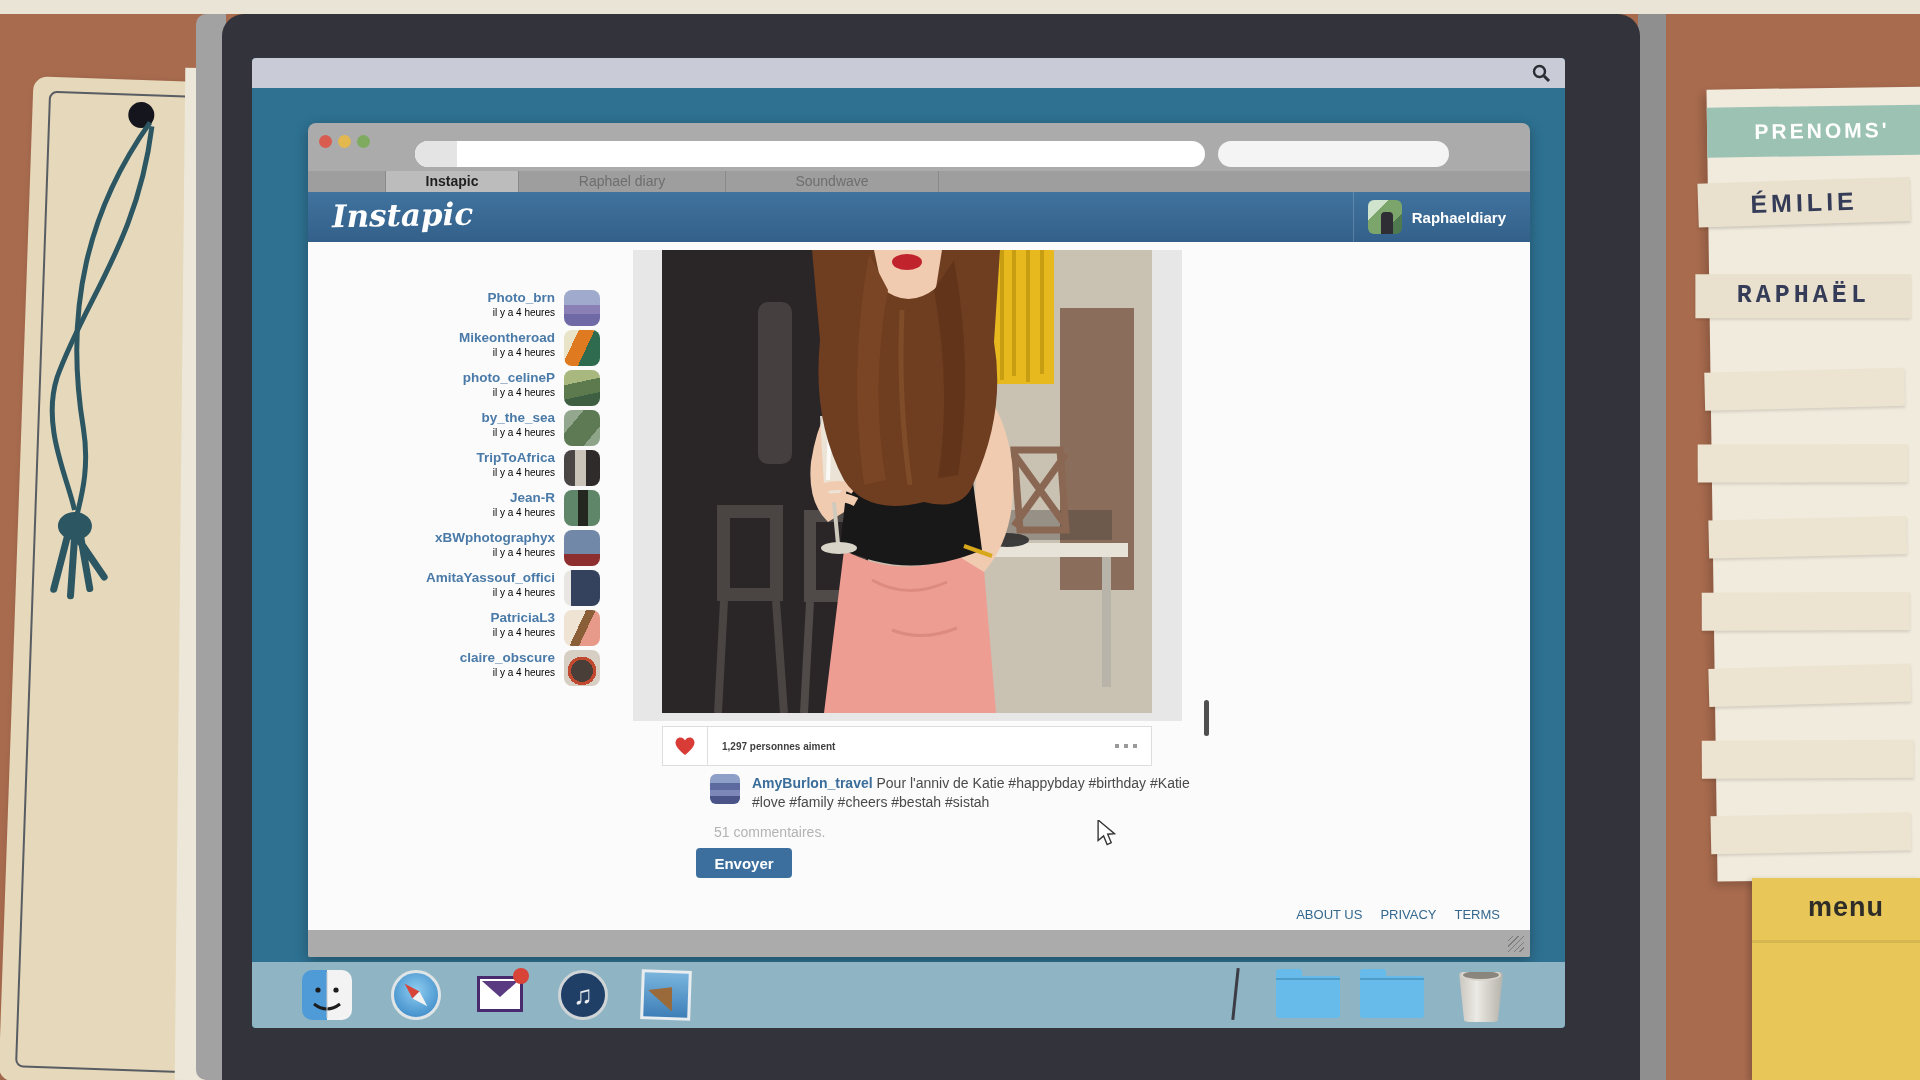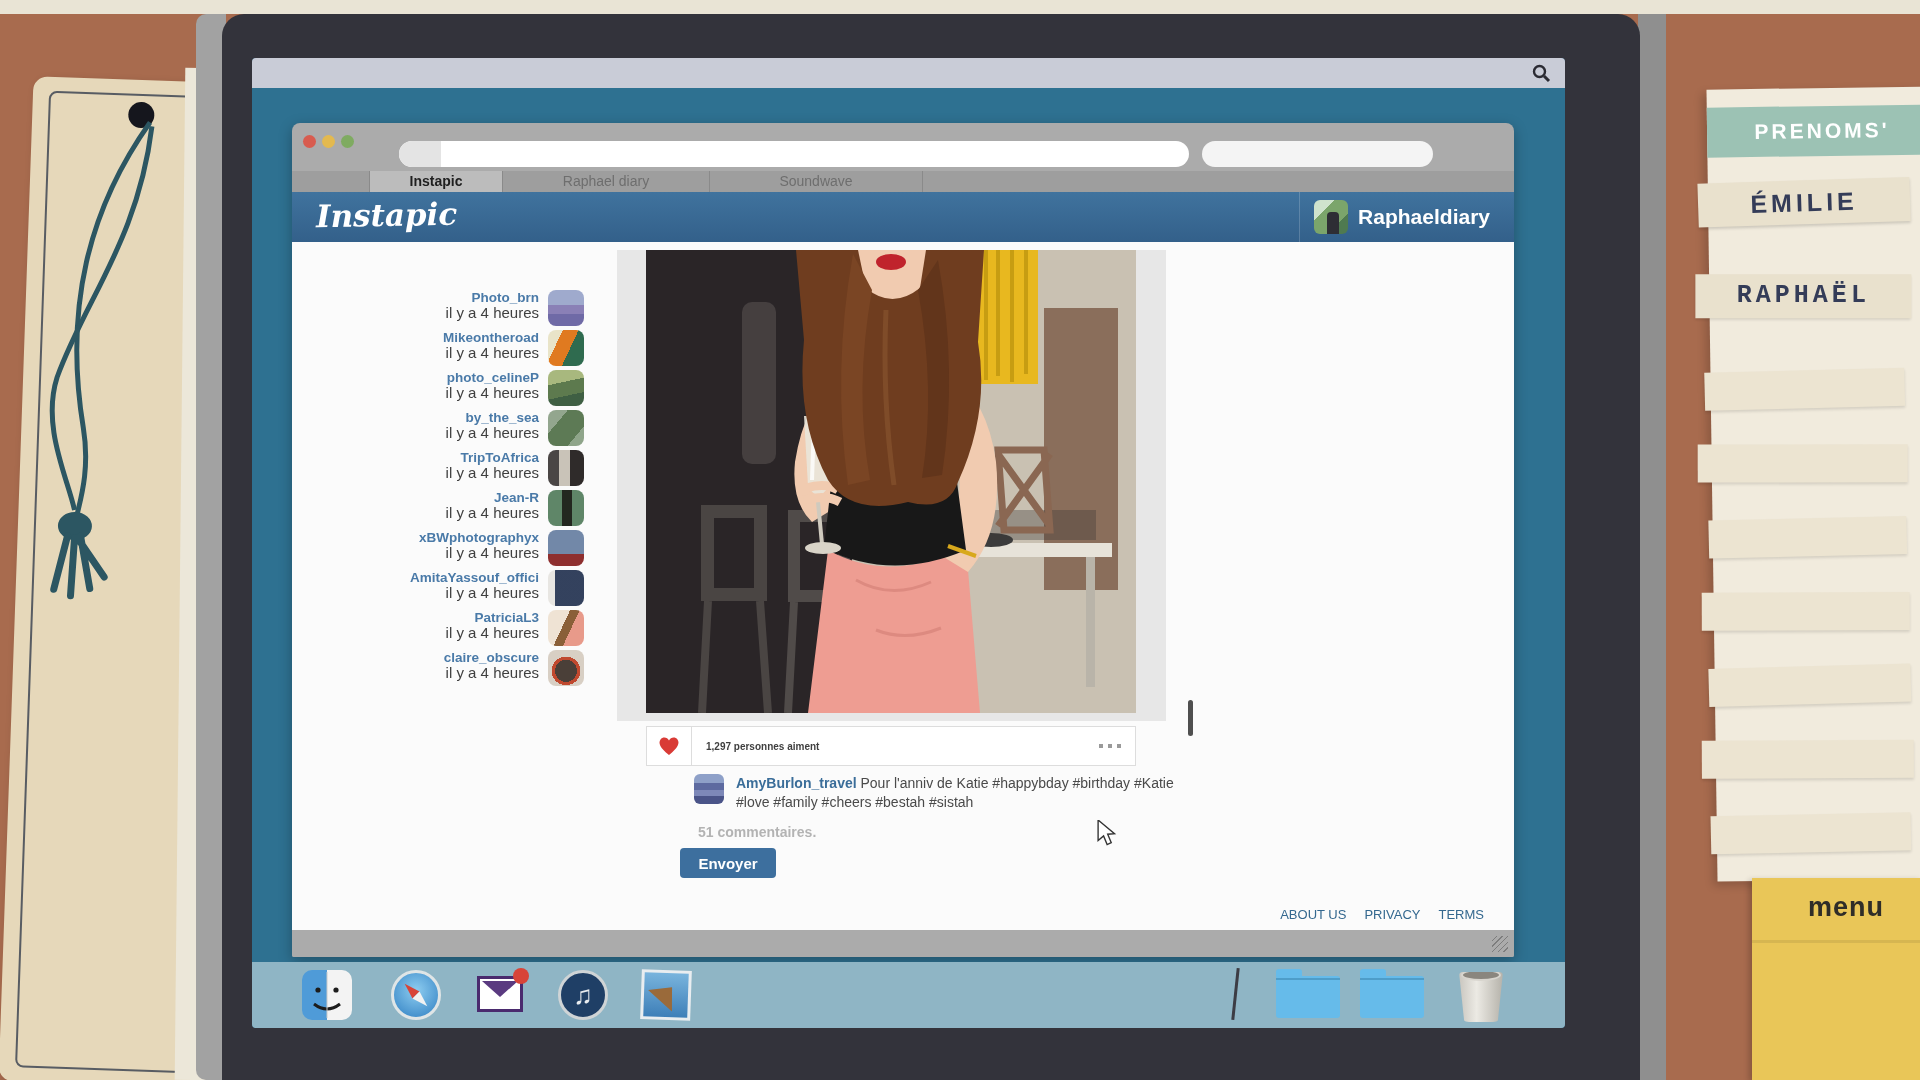--- a/index.html
+++ b/index.html
@@ -17,21 +17,21 @@
 
   
   .edge-l{left:196px;top:14px;width:30px;height:1066px;background:#a2a2a2;border-radius:10px 0 0 10px;}
   .edge-r{left:1638px;top:14px;width:28px;height:1066px;background:#8f8f8f;}
   .monitor{left:222px;top:14px;width:1418px;height:1066px;background:#33333b;border-radius:22px 22px 0 0;}
   .screen{position:absolute;left:30px;top:44px;width:1313px;height:970px;background:#2e7191;border-radius:4px;overflow:hidden;}
   .menubar{position:absolute;left:0;top:0;width:100%;height:30px;background:#c9ccd7;}
   .menubar svg{position:absolute;right:14px;top:5px;}
 
   
-  .browser{position:absolute;left:40px;top:65px;width:1222px;height:834px;background:#ababab;border-radius:8px 8px 2px 2px;
+  .browser{position:absolute;left:56px;top:65px;width:1222px;height:834px;background:#ababab;border-radius:8px 8px 2px 2px;
            box-shadow:0 4px 14px rgba(0,0,0,.28);}
   .dot{position:absolute;top:12px;width:13px;height:13px;border-radius:50%;}
   .d1{left:11px;background:#d85c4f;} .d2{left:30px;background:#e3b94f;} .d3{left:49px;background:#7fab61;}
   .addrbar{position:absolute;left:107px;top:18px;width:790px;height:26px;background:#fff;border-radius:13px;}
   .addrcap{position:absolute;left:0;top:0;width:42px;height:26px;background:#e4e4e4;border-radius:13px 0 0 13px;}
   .searchbar{position:absolute;left:910px;top:18px;width:231px;height:26px;background:#f4f4f4;border-radius:13px;}
   .tabstrip{position:absolute;left:0;top:48px;width:100%;height:21px;background:#9e9e9e;}
   .tab{position:absolute;top:0;height:21px;line-height:21px;text-align:center;font-size:14px;color:#6e6e6e;
        border-right:1px solid #8a8a8a;border-left:1px solid #8a8a8a;}
   .tab.active{background:#bcbcbc;color:#1f1f1f;font-weight:bold;}
@@ -40,28 +40,28 @@
   
   .page{position:absolute;left:0;top:69px;width:1222px;height:738px;background:#fbfbfb;overflow:hidden;}
   .ihead{position:absolute;left:0;top:0;width:100%;height:50px;background:linear-gradient(180deg,#40739e,#33608a);}
   .ilogo{position:absolute;left:24px;top:5px;color:#fff;font-size:31px;font-style:italic;font-weight:bold;
          font-family:"DejaVu Serif",serif;transform:rotate(-1deg);}
   .iaccount{position:absolute;right:10px;top:0;height:50px;display:flex;align-items:center;gap:10px;padding:0 14px;
             border-left:1px solid rgba(255,255,255,.18);}
   .iavatar{width:34px;height:34px;border-radius:6px;
            background:linear-gradient(135deg,#cfe3cd 0 30%,#7ba56b 30% 70%,#4f7a50 70%);position:relative;overflow:hidden;}
   .iavatar::after{content:"";position:absolute;left:13px;top:12px;width:12px;height:22px;background:#2e2e34;border-radius:4px 4px 0 0;}
-  .iaccname{color:#fff;font-size:21px;font-weight:bold;}
+  .iaccname{color:#fff;font-size:15px;font-weight:bold;}
 
   
   .userlist{position:absolute;left:0;top:98px;width:292px;}
   .urow{display:flex;justify-content:flex-end;gap:9px;height:40px;}
   .utxt{text-align:right;line-height:15px;}
   .uname{color:#4a7aa8;font-size:13.5px;font-weight:bold;}
-  .utime{color:#404040;font-size:15px;}
+  .utime{color:#000000;font-size:10px;}
   .thumb{width:36px;height:36px;border-radius:8px;flex:0 0 36px;}
   .t1{background:linear-gradient(180deg,#9faacd 0 42%,#8a80b6 42% 68%,#6f6aa6 68%);}
   .t2{background:linear-gradient(115deg,#e9e4c8 0 28%,#e07a20 28% 58%,#2f6b4f 58%);}
   .t3{background:linear-gradient(168deg,#a8b87e 0 35%,#5d7a4e 35% 68%,#3f5f43 68%);}
   .t4{background:linear-gradient(130deg,#93a68e 0 30%,#5d7a55 30% 75%,#8fa58a 75%);}
   .t5{background:linear-gradient(90deg,#4a4645 0 30%,#c9c3b8 30% 62%,#2f2b2a 62%);}
   .t6{background:linear-gradient(90deg,#5f8668 0 38%,#23271f 38% 66%,#5f8668 66%);}
   .t7{background:linear-gradient(180deg,#7288a8 0 68%,#8e2f2f 68%),#7288a8;}
   .t8{background:linear-gradient(90deg,#e8e6e2 0 20%,#3a486433 20%),linear-gradient(90deg,#32405c 0 100%);}
   .t9{background:linear-gradient(115deg,#efe3d4 0 42%,#8a5f38 42% 60%,#e89a8a 60%);}
@@ -75,21 +75,21 @@
          display:flex;align-items:center;}
   .heartcell{width:44px;height:100%;border-right:1px solid #ddd;display:flex;align-items:center;justify-content:center;}
   .likestxt{padding-left:14px;font-size:10px;font-weight:bold;color:#3f3f3f;}
   .dots{margin-left:auto;margin-right:14px;display:flex;gap:5px;}
   .dots i{width:4px;height:4px;background:#9a9a9a;display:block;}
   .caption{margin:8px 0 0 29px;width:490px;display:flex;gap:12px;padding-left:48px;}
   .cavatar{width:30px;height:30px;border-radius:6px;flex:0 0 30px;
            background:linear-gradient(180deg,#8ea0c8 0 30%,#5d6aa0 30% 55%,#7d88b8 55% 75%,#4a5488 75%);}
   .ctext{font-size:14px;line-height:19px;color:#4a4a4a;}
   .cuser{color:#3a6d99;font-weight:bold;}
-  .commlabel{margin:12px 0 0 81px;font-size:14px;font-weight:bold;color:#b3b3b3;}
+  .commlabel{margin:12px 0 0 81px;font-size:14px;font-weight:normal;color:#b3b3b3;}
   .inprow{margin:8px 0 0 47px;display:flex;align-items:flex-start;}
   .cinput{width:358px;height:32px;border:1px solid #b5b5b5;border-radius:3px;background:#fff;font-size:15px;
           color:#3b3b3b;padding:0 10px;font-family:"Liberation Sans",sans-serif;}
   .cinput::placeholder{color:#b9b9b9;}
   .sendbtn{margin-left:16px;width:96px;height:30px;background:#3d6f9e;border:none;border-radius:4px;color:#fff;
            font-size:15px;font-weight:bold;font-family:"Liberation Sans",sans-serif;}
   .input2row{margin:16px 0 0 47px;}
 
   .pscroll{position:absolute;left:896px;top:508px;width:5px;height:36px;background:#4f4f4f;border-radius:3px;}
   .ifooter{position:absolute;right:30px;bottom:8px;display:flex;gap:18px;}

